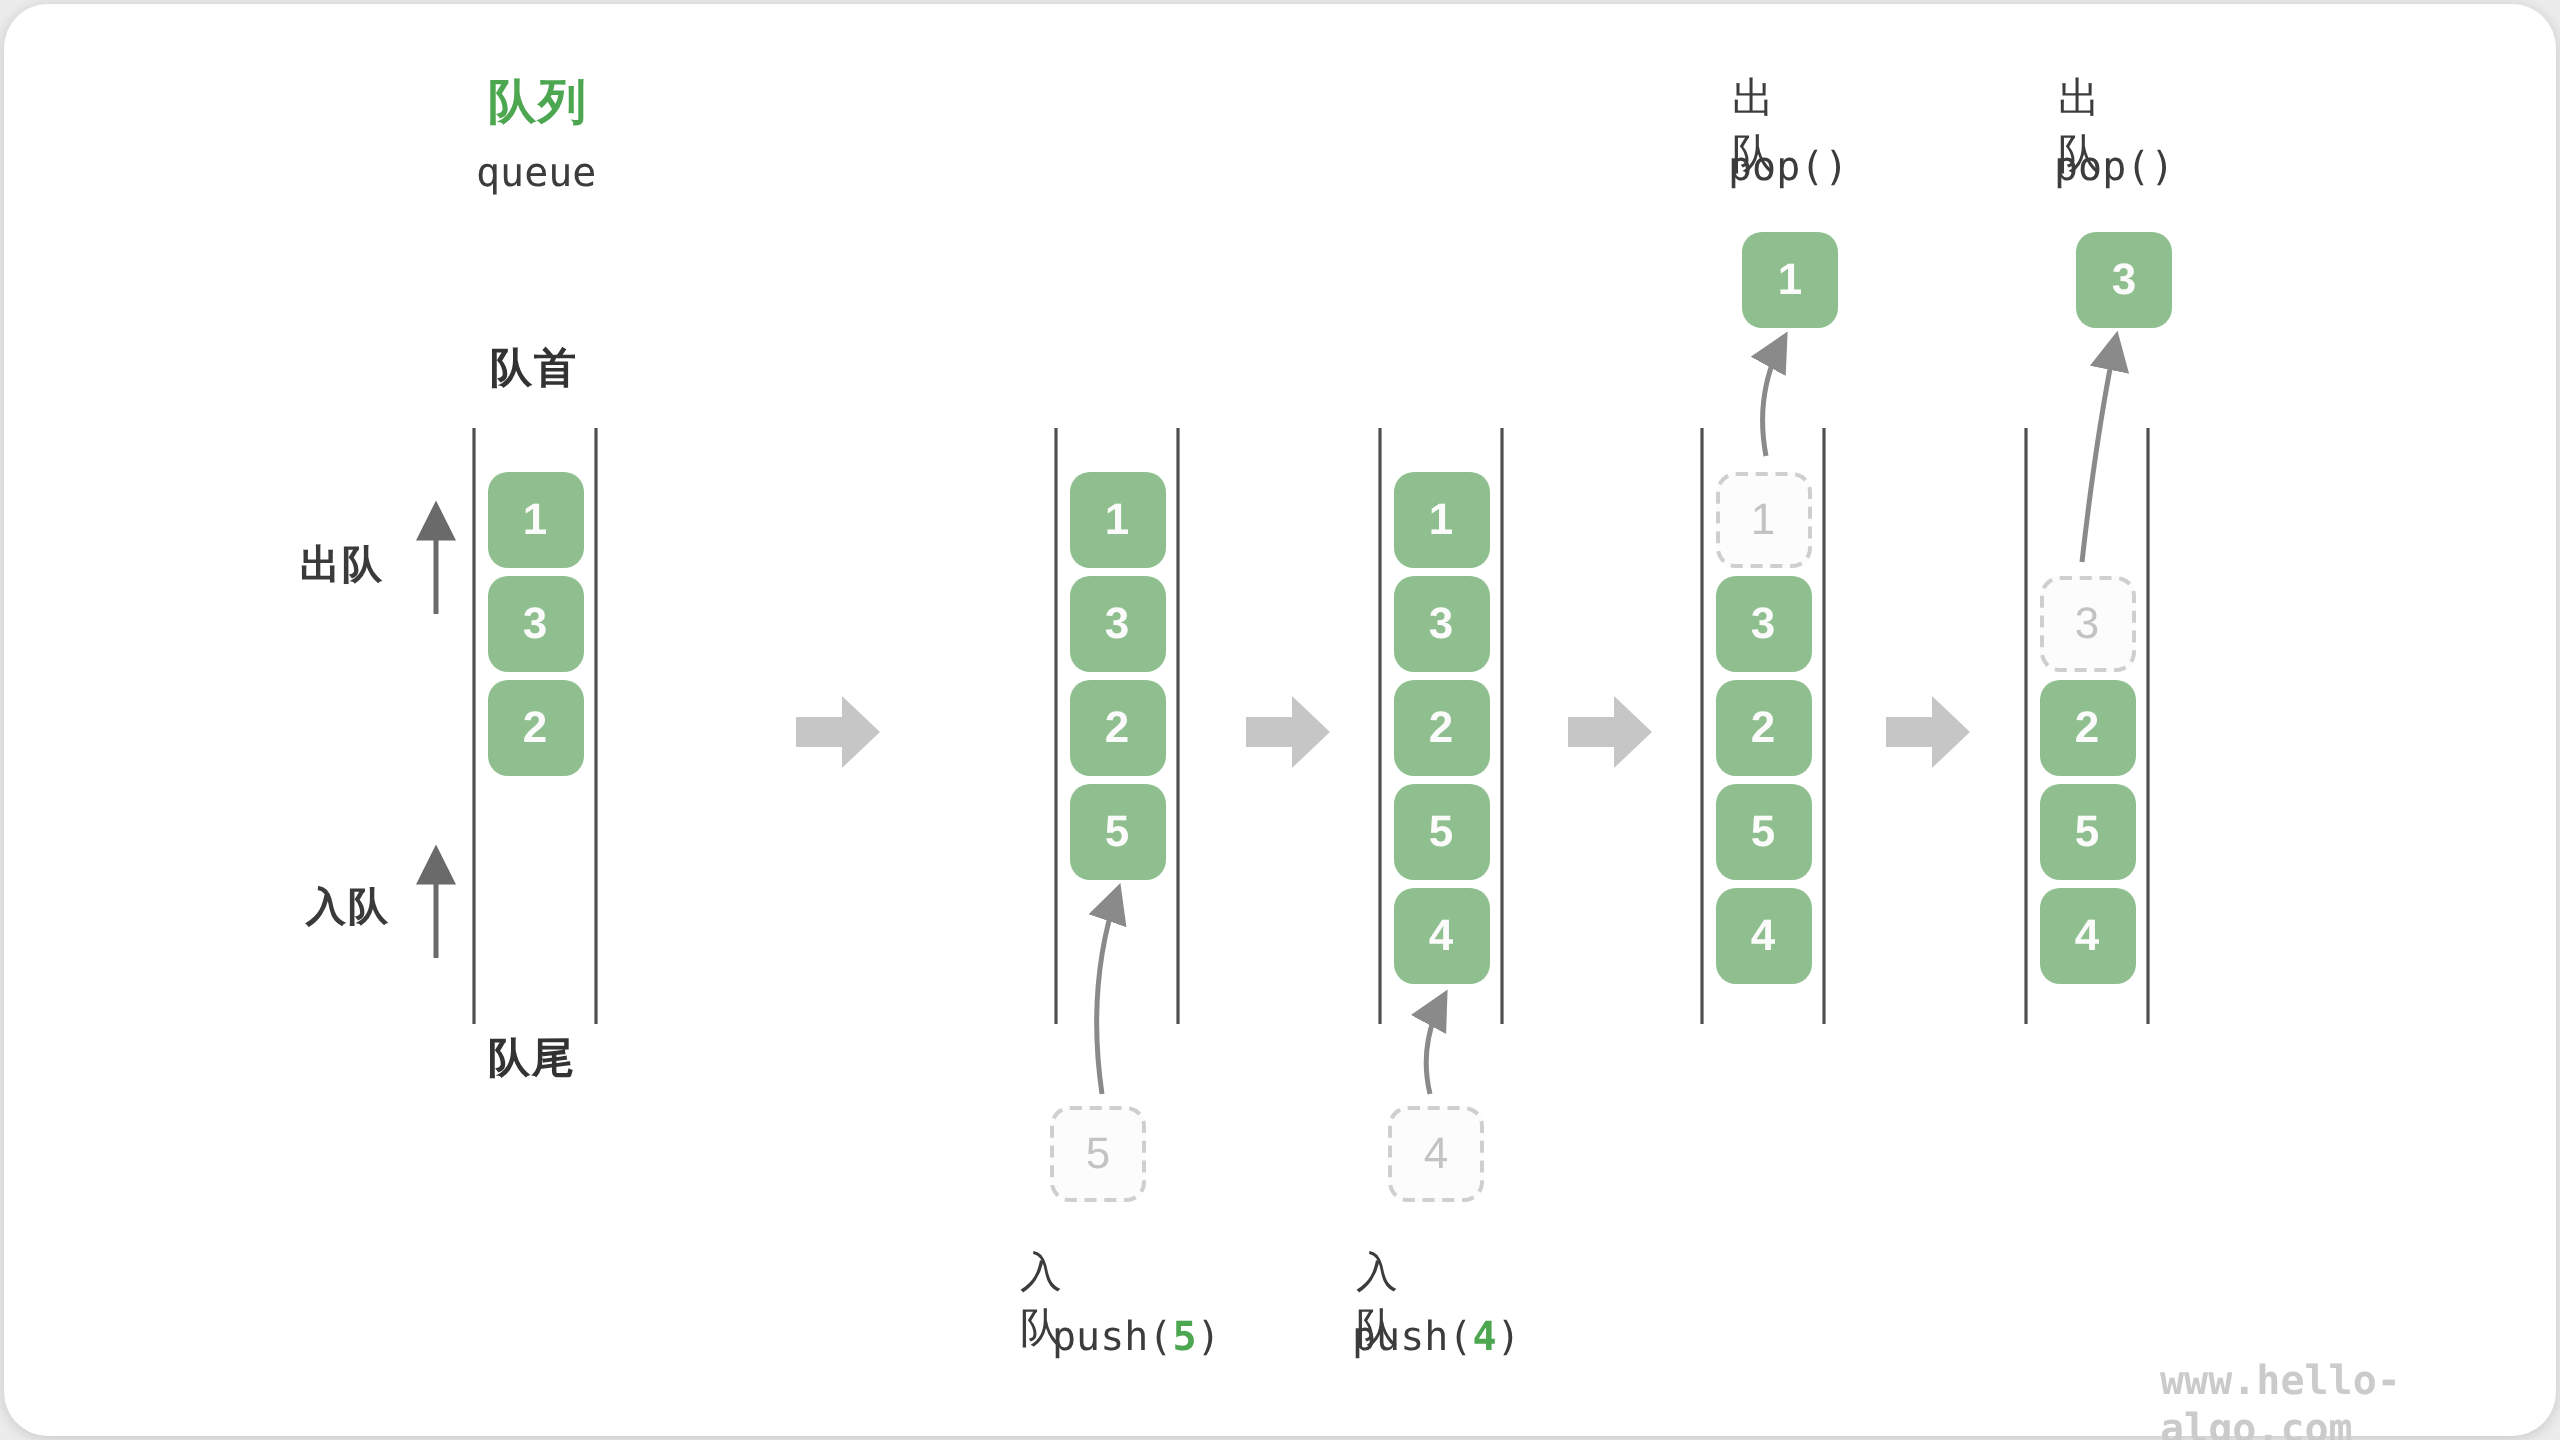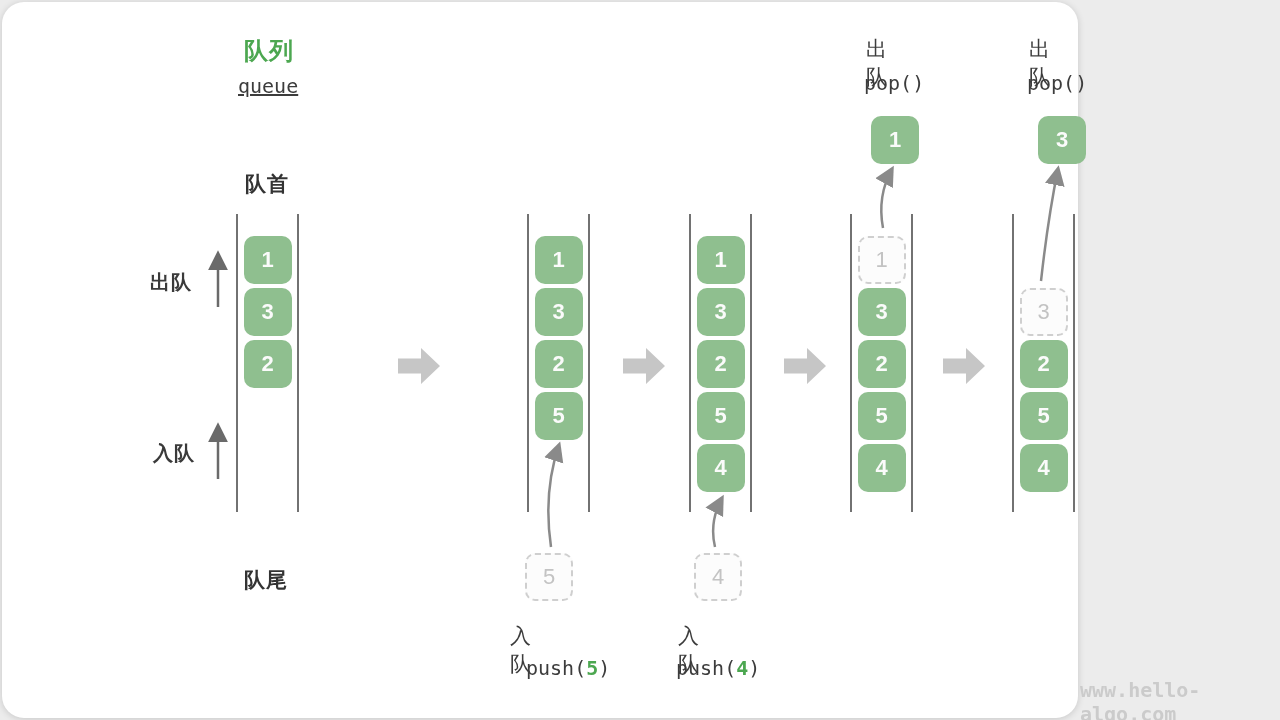--- a/index.html
+++ b/index.html
@@ -1,19 +1,19 @@
 <!DOCTYPE html>
 <html><head>
 <meta charset="utf-8">
 <style>
   * { margin: 0; padding: 0; box-sizing: border-box; }
   html, body { width: 1280px; height: 720px; background: #ececec; overflow: hidden;
     font-family: "Liberation Sans", "DejaVu Sans", sans-serif; }
   #canvas {
-    position: absolute; left: 2px; top: 2px; width: 1076px; height: 716px;
+    position: absolute; left: 2px; top: 2px; width: 1276px; height: 716px;
     background: #ffffff; border-radius: 22px;
     box-shadow: 0 1px 7px rgba(0,0,0,0.16);
   }
   .abs { position: absolute; }
   .title-zh { font-size: 24px; font-weight: 700; color: #4CA750; letter-spacing: 1px; }
   .title-en { font-size: 20px; color: #3c3c3c; font-family: "DejaVu Sans Mono", monospace; }
   .big-label { font-size: 21px; font-weight: 700; color: #333333; letter-spacing: 1px; }
   .side-label { font-size: 20px; font-weight: 700; color: #3a3a3a; letter-spacing: 1px; }
   .op-label { font-size: 21px; font-weight: 500; color: #3c3c3c; letter-spacing: 1px; }
   .op-code { font-size: 20px; color: #3c3c3c; font-family: "DejaVu Sans Mono", monospace; }
@@ -30,24 +30,24 @@
   }
   .watermark { font-size: 20px; color: #cbcbcb; font-family: "DejaVu Sans Mono", monospace; font-weight: bold; }
   svg { position: absolute; left: 0; top: 0; }
 </style>
 </head>
 <body>
 
 <div id="canvas">
 
   <div class="abs title-zh" style="left:242px; top:33px;">队列</div>
-  <div class="abs title-en" style="left:236px; top:72px;text-decoration:underline;">queue</div>
+  <div class="abs title-en" style="left:236px; top:72px;">queue</div>
 
   <div class="abs big-label" style="left:243px; top:168px;">队首</div>
-  <div class="abs big-label" style="left:242px; top:564px;text-align:center;">队尾</div>
+  <div class="abs big-label" style="left:242px; top:513px;text-align:center;">队尾</div>
 
   <div class="abs side-label" style="left:148px; top:267px;">出队</div>
   <div class="abs side-label" style="left:151px; top:438px;">入队</div>
 
   <svg id="lines" width="1276" height="716" viewBox="0 0 1276 716">
     <defs>
       <marker id="ahCurve" markerWidth="9" markerHeight="9" refX="6.5" refY="4.5" orient="auto">
         <path d="M0,0.5 L8,4.5 L0,8.5 z" fill="#8a8a8a"></path>
       </marker>
       <marker id="ahSide" markerWidth="9" markerHeight="9" refX="6.5" refY="4.5" orient="auto">

